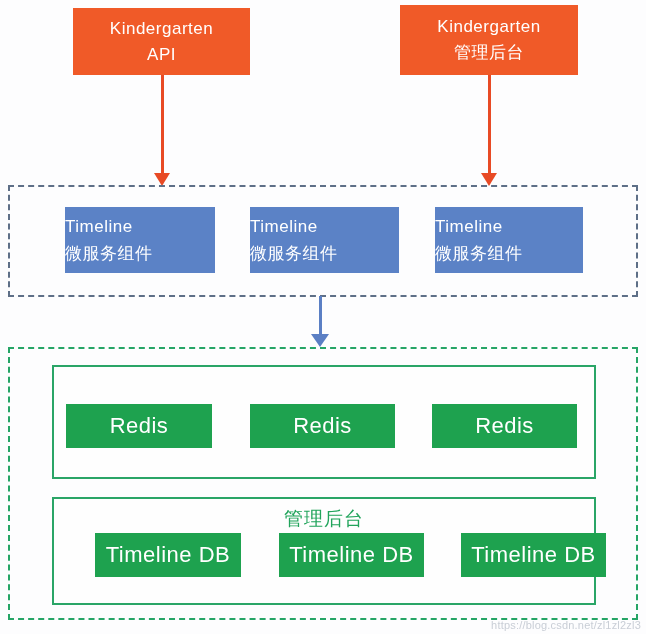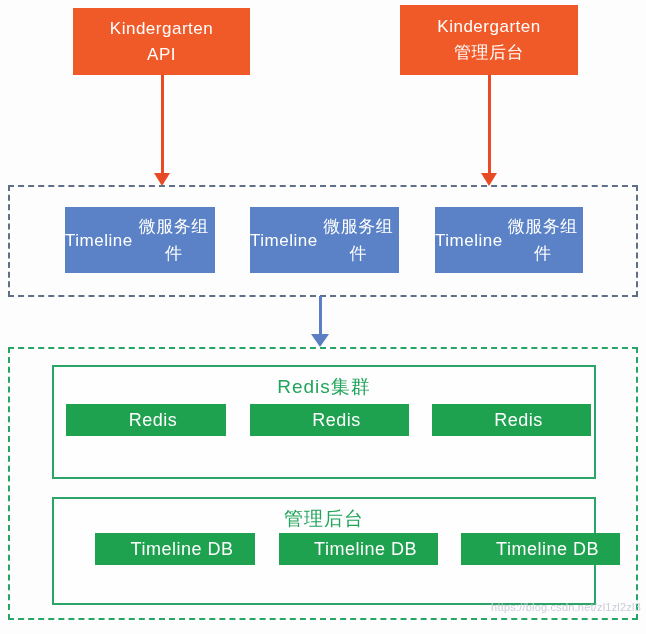--- a/index.html
+++ b/index.html
@@ -29,21 +29,21 @@
   .arrow-red-2 .head{left:481px;top:173px;}
   .arrow-blue .shaft{background:#5b7fc4;width:3px;left:319px;top:296px;height:40px;}
   .arrow-blue .head{border-left:9px solid transparent;border-right:9px solid transparent;border-top:13px solid #5b7fc4;left:311px;top:334px;}
   
   .service-tier{
     position:absolute;left:8px;top:185px;width:626px;height:108px;
     border:2px dashed #5e6f87;
   }
   .service-box{
     position:absolute;top:20px;height:66px;background:#5b82c6;color:#fff;
-    display:flex;flex-direction:row;align-items:center;justify-content:center;
+    display:flex;flex-direction:column;align-items:flex-start;justify-content:center;
     text-align:center;font-size:17px;line-height:27px;letter-spacing:.5px;
   }
   .svc-1{left:55px;width:150px;}
   .svc-2{left:240px;width:149px;}
   .svc-3{left:425px;width:148px;}
   
   .storage-tier{
     position:absolute;left:8px;top:347px;width:626px;height:269px;
     border:2px dashed #26a566;
   }
@@ -51,32 +51,32 @@
     position:absolute;left:42px;width:540px;
     border:2px solid #2aa567;background:#fefefe;
   }
   .group-redis{top:16px;height:110px;}
   .group-shard{top:148px;height:104px;}
   .group-title{
     text-align:center;color:#21a45b;font-size:19px;
     padding-top:7px;letter-spacing:1px;
   }
   .storage-box{
-    position:absolute;height:32px;background:#1ea24f;color:#fff;
+    position:absolute;height:44px;background:#1ea24f;color:#fff;
     display:flex;align-items:center;justify-content:center;
-    font-size:18px;letter-spacing:.5px;padding-left:14px;
+    font-size:22px;letter-spacing:.5px;
   }
   .group-redis .storage-box{top:37px;}
   .group-shard .storage-box{top:34px;margin-left:29px;}
   .st-1{left:12px;width:146px;}
   .st-2{left:196px;width:145px;}
   .st-3{left:378px;width:145px;}
   
   .watermark{
-    position:absolute;right:5px;top:601px;
+    position:absolute;right:5px;top:619px;
     color:#c9ced6;font-size:11px;letter-spacing:.2px;
   }
 </style>
 </head>
 <body>
 
 <div class="canvas">
 
   <div class="client-box client-a">
     <span>Kindergarten</span>
@@ -112,21 +112,20 @@
   </div>
 
   <div class="arrow arrow-blue">
     <div class="shaft"></div>
     <div class="head"></div>
   </div>
 
   <div class="storage-tier">
 
     <div class="storage-group group-redis">
-      <div class="group-title">Redis集群</div>
       <div class="storage-box st-1">Redis</div>
       <div class="storage-box st-2">Redis</div>
       <div class="storage-box st-3">Redis</div>
     </div>
 
     <div class="storage-group group-shard">
       <div class="group-title">管理后台</div>
       <div class="storage-box st-1">Timeline DB</div>
       <div class="storage-box st-2">Timeline DB</div>
       <div class="storage-box st-3">Timeline DB</div>

